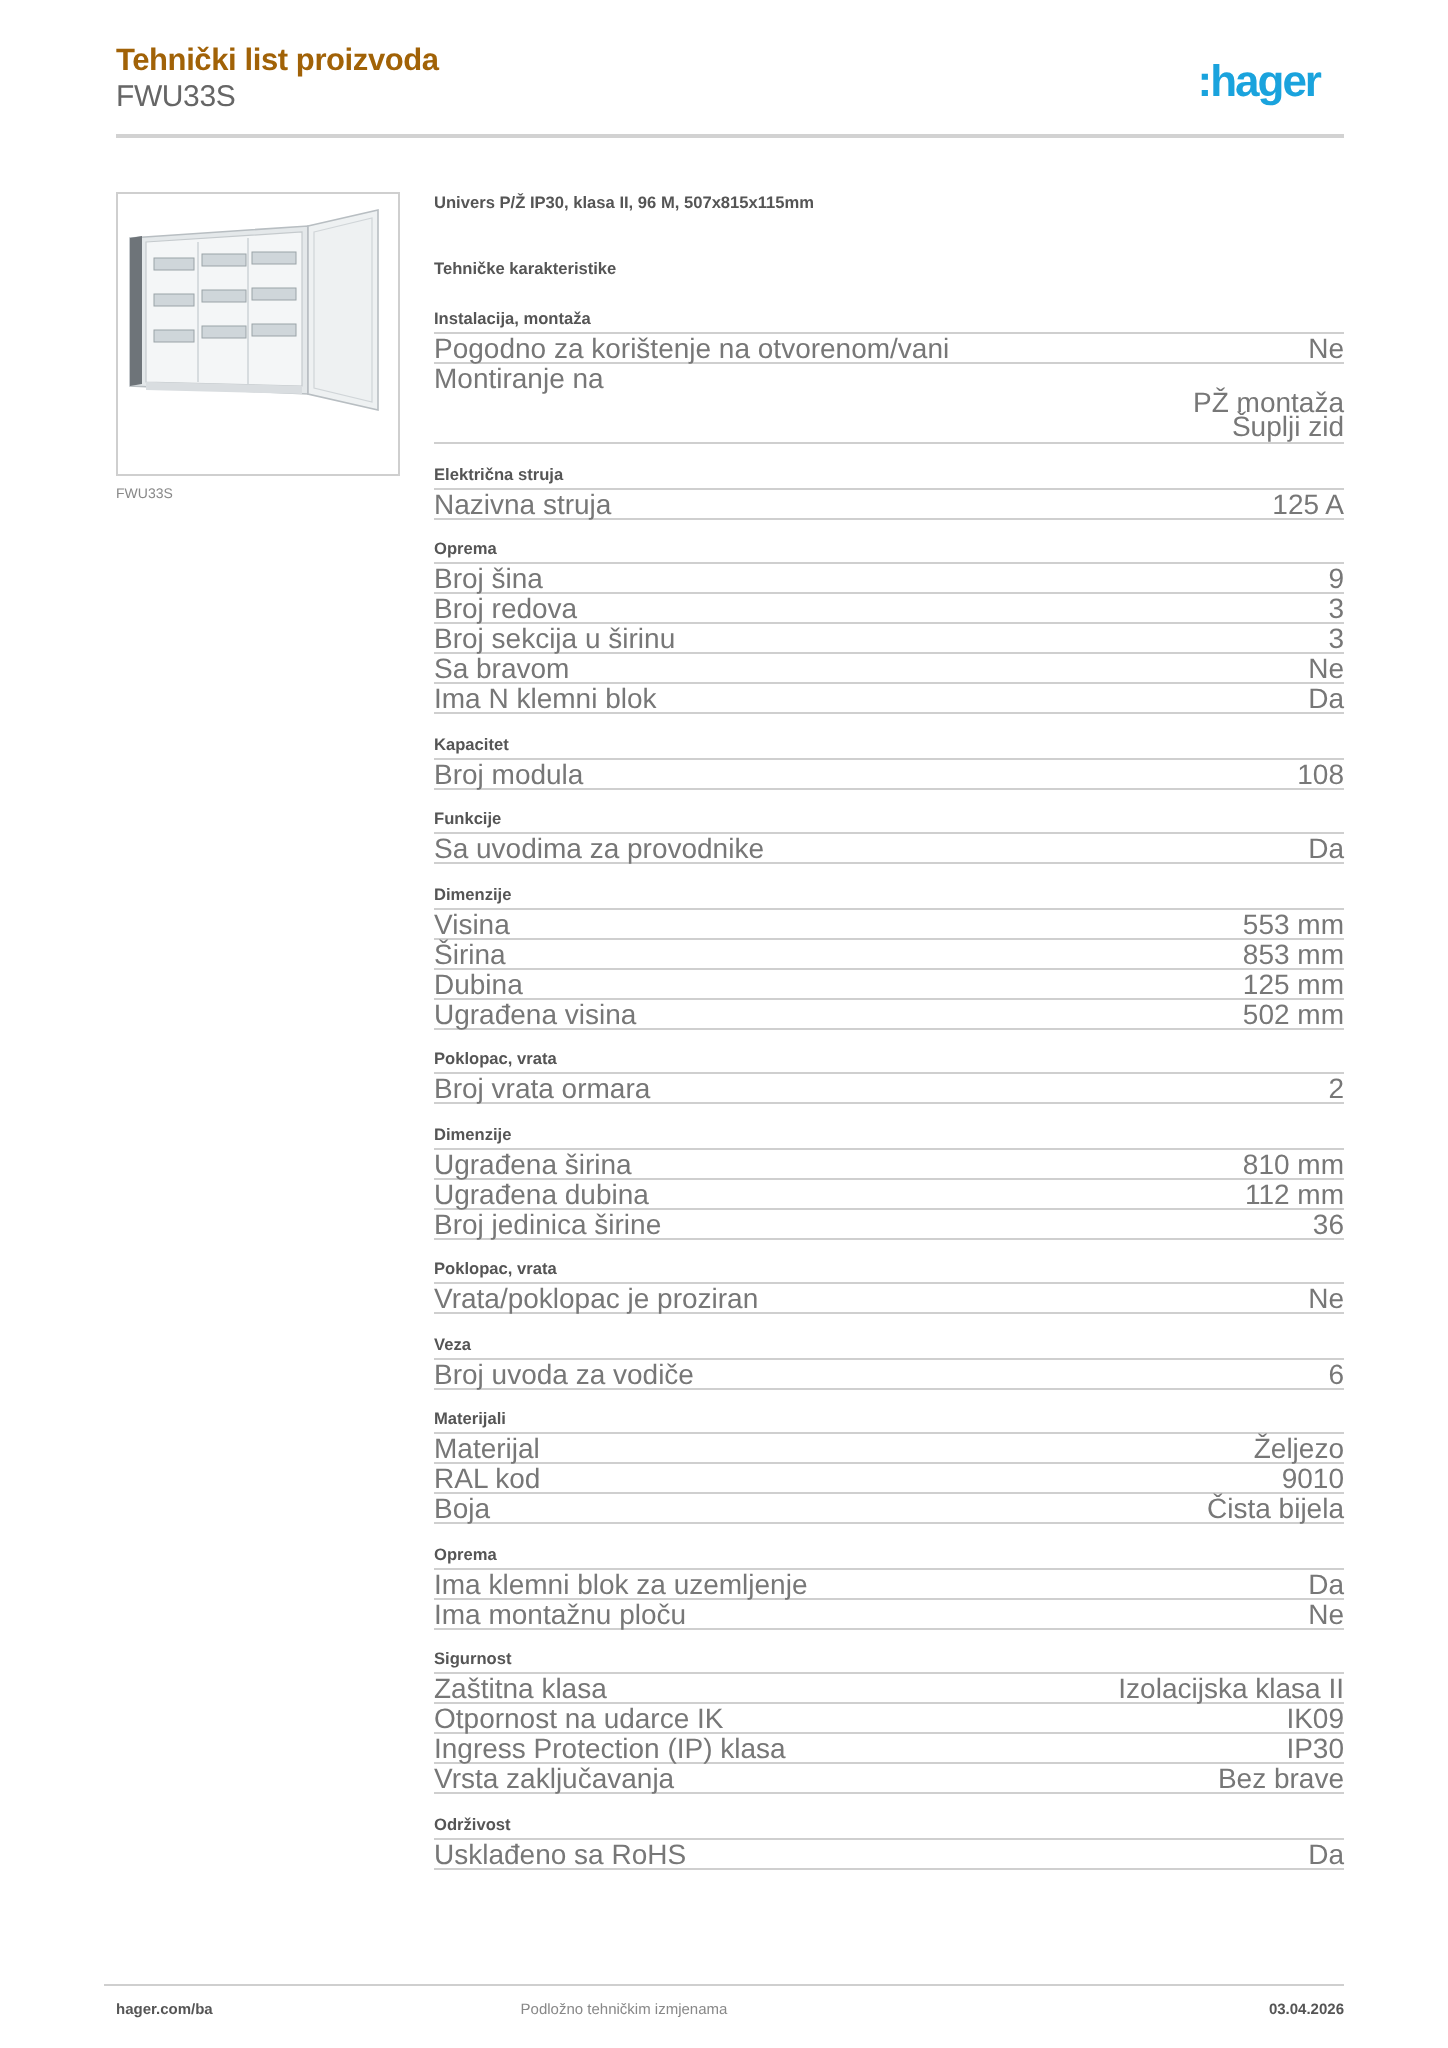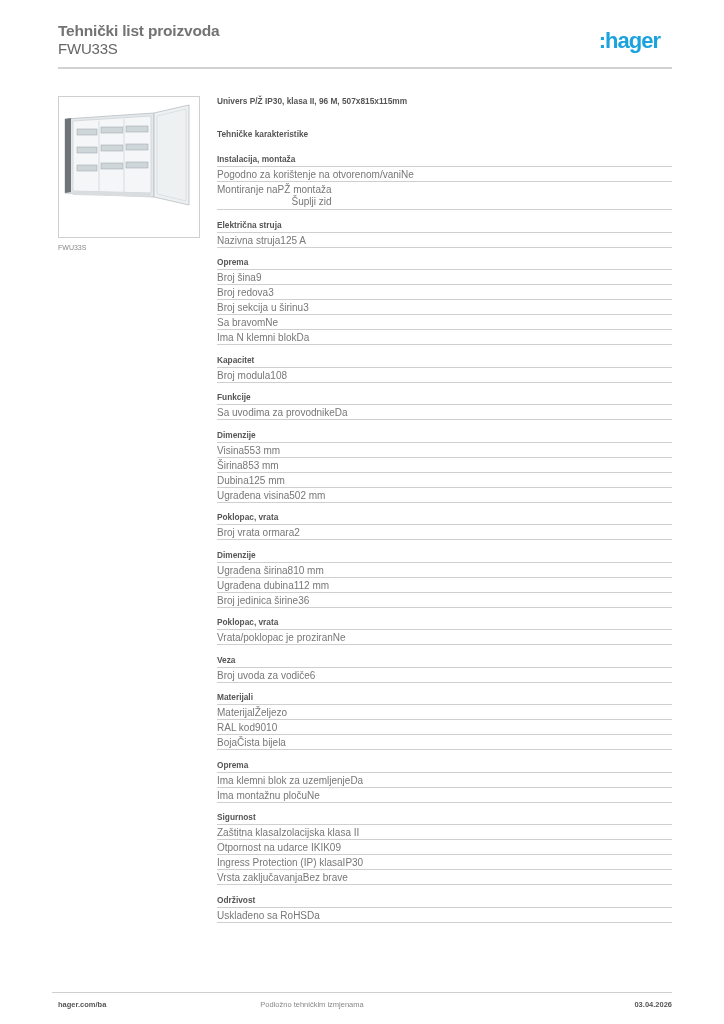--- a/index.html
+++ b/index.html
@@ -1,36 +1,36 @@
 <!DOCTYPE html>
 <html><head>
 <meta charset="utf-8">
 <style>
   html, body { margin: 0; padding: 0; }
   body {
     width: 724px; height: 1024px; background: #ffffff; position: relative; overflow: hidden;
     font-family: "Liberation Sans", sans-serif; color: #555;
   }
   .header { position: absolute; left: 58px; top: 20px; width: 614px; height: 44px; }
-  .doc-title { position: absolute; left: 0; top: 2px; font-size: 15.5px; font-weight: bold; color: #737373; letter-spacing: -0.2px; }
+  .doc-title { position: absolute; left: 0; top: 2px; font-size: 15.5px; font-weight: bold; color: #a16207; letter-spacing: -0.2px; }
   .doc-code { position: absolute; left: 0; top: 20px; font-size: 15px; color: #666; letter-spacing: -0.2px; }
   .logo { position: absolute; right: 12px; top: 8px; font-size: 22px; font-weight: bold; color: #1aa3dd; letter-spacing: -1px; }
   .header-line { position: absolute; left: 58px; top: 67px; width: 614px; height: 2px; background: #d2d2d2; }
 
   .product-image { position: absolute; left: 58px; top: 96px; width: 142px; height: 142px; border: 1px solid #cfcfcf; background: #fff; box-sizing: border-box; }
   .image-caption { position: absolute; left: 58px; top: 244px; font-size: 7px; color: #888; }
 
   .content { position: absolute; left: 217px; top: 96px; width: 455px; }
   .product-desc { font-size: 8.3px; font-weight: bold; color: #555; height: 33px; }
   .tech-heading { font-size: 8.3px; font-weight: bold; color: #555; height: 25px; }
   .section { margin-bottom: 9.5px; }
   .section-title { font-size: 8.3px; font-weight: bold; color: #555; height: 11px; line-height: 11px; border-bottom: 1px solid #cfcfcf; padding-bottom: 1px; }
-  .row { display: flex; font-size: 10px; color: #777; border-bottom: 1px solid #cfcfcf; min-height: 13px; line-height: 13px; padding-top: 1px; }
+  .row { display: flex; justify-content: space-between; font-size: 14px; color: #777; border-bottom: 1px solid #cfcfcf; min-height: 13px; line-height: 13px; padding-top: 1px; }
   .row .val { text-align: right; white-space: pre-line; }
-  .row.multi .val { line-height: 11.5px; padding-top: 1px; padding-bottom: 2px; }
+  .row.multi .val { line-height: 11.5px; padding-top: 1px; padding-bottom: 2px; margin-top: 12px; }
 
   .footer-line { position: absolute; left: 52px; top: 992px; width: 620px; height: 1px; background: #cfcfcf; }
   .footer-left { position: absolute; left: 58px; top: 1000px; font-size: 7.5px; font-weight: bold; color: #555; }
   .footer-center { position: absolute; left: 0; width: 624px; text-align: center; top: 1000px; font-size: 7.5px; color: #888; }
   .footer-right { position: absolute; right: 52px; top: 1000px; font-size: 7.5px; font-weight: bold; color: #555; }
 </style>
 </head>
 <body>
 
 <div class="header">

